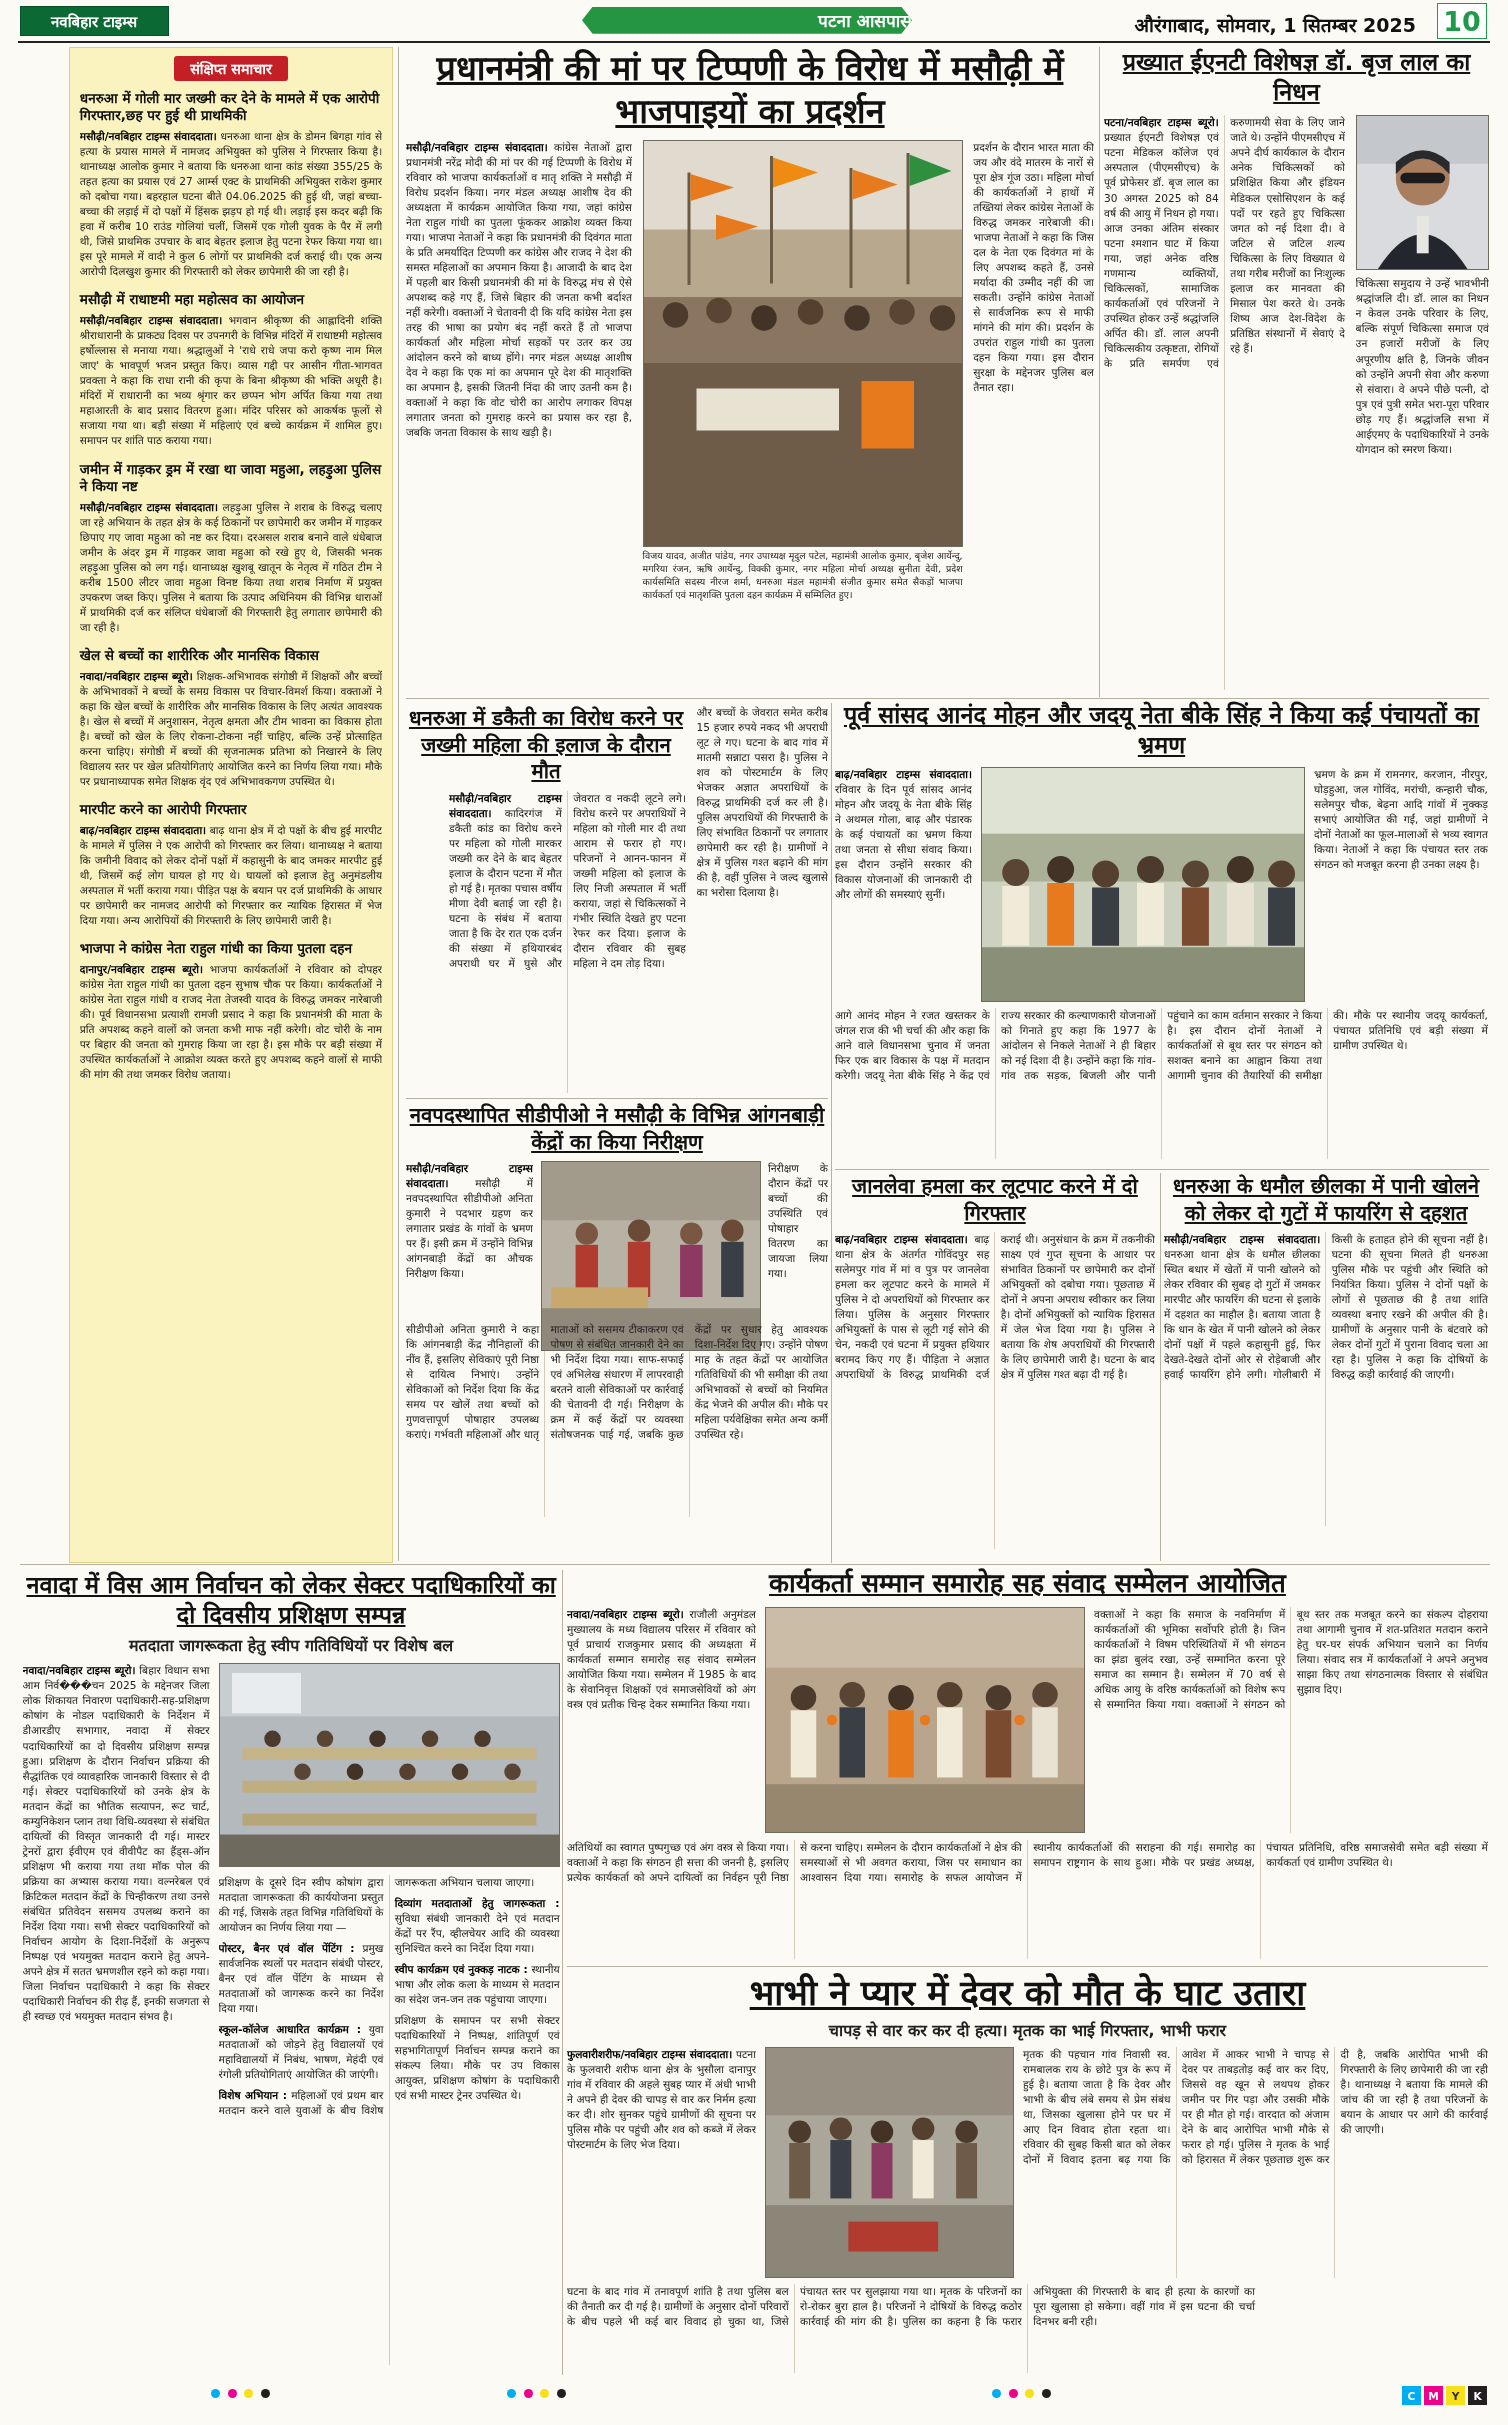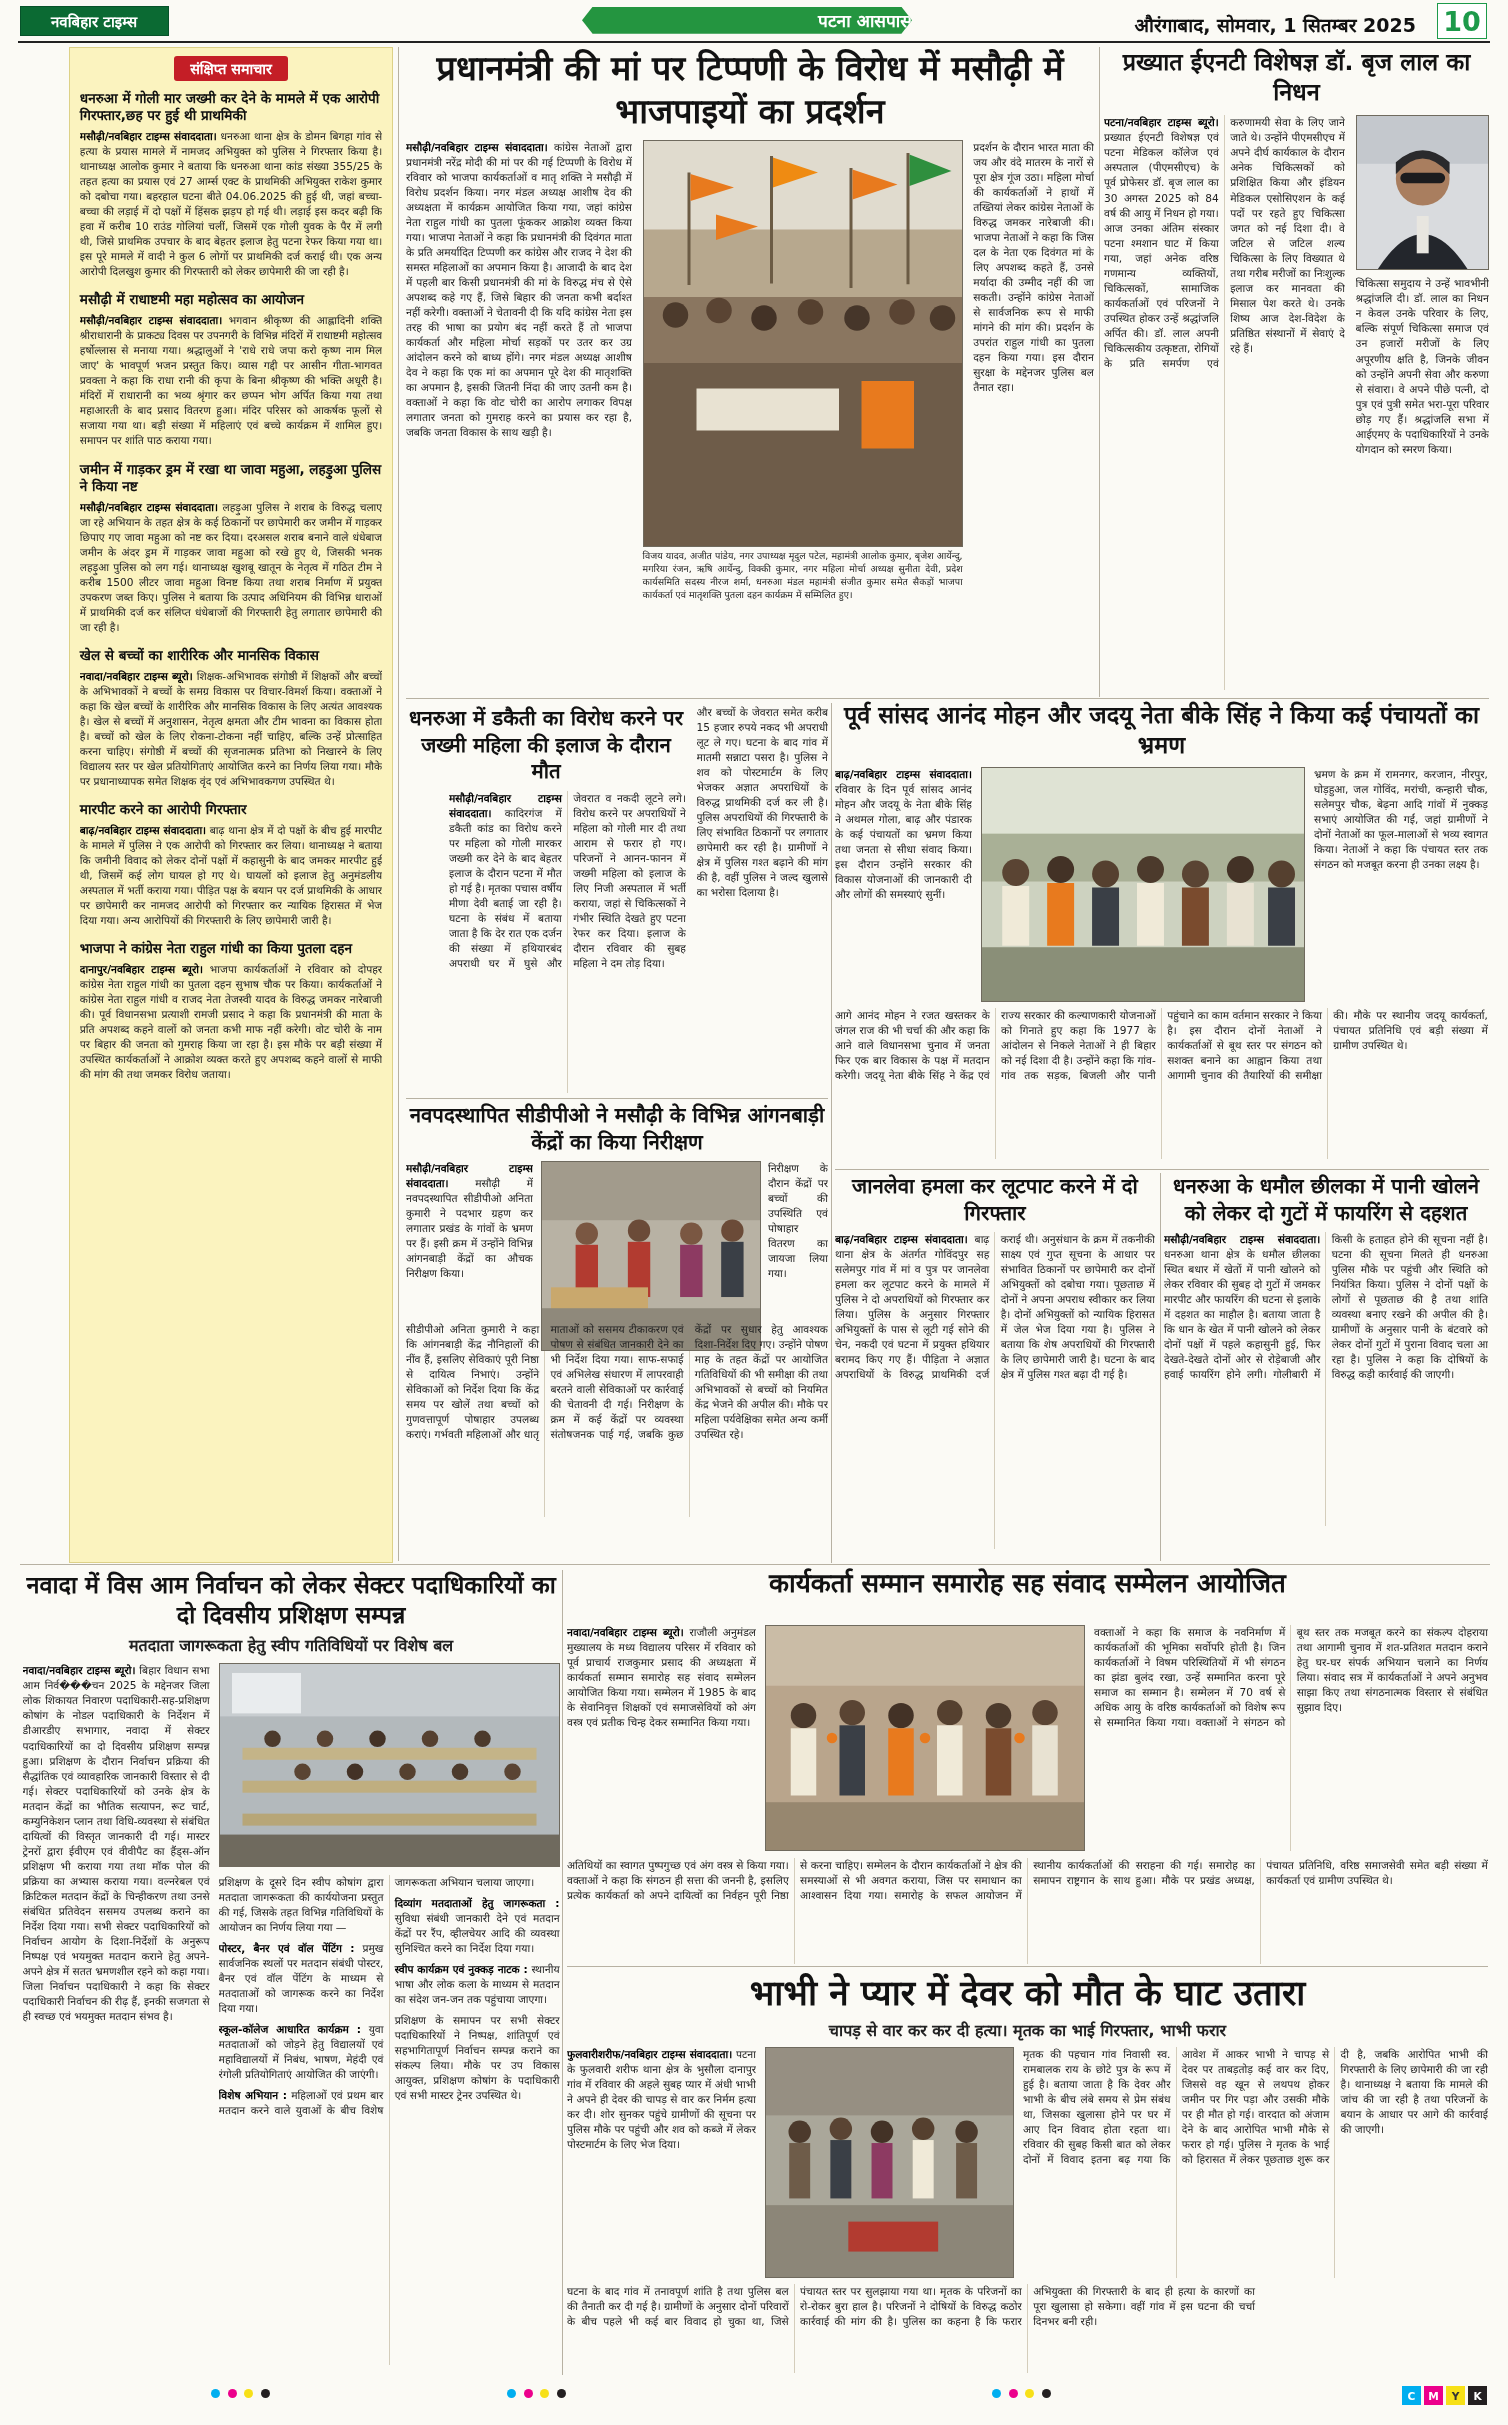--- a/index.html
+++ b/index.html
@@ -14,21 +14,21 @@
     clip-path:polygon(10.6px 0, calc(100% - 10.6px) 0, 100% 50%, calc(100% - 10.6px) 100%, 10.6px 100%, 0 50%);
     color:#fff; font-size:17.3px; font-weight:bold; display:flex; align-items:center; justify-content:flex-end; }
   .mast-date { position:absolute; right:92px; top:12px; font-size:19px; font-weight:bold; color:#111; }
   .mast-page { position:absolute; right:21px; top:3px; width:50px; height:36px; border:1.5px solid #1d9a4a; color:#1d9a4a;
     font-size:27px; font-weight:bold; display:flex; align-items:center; justify-content:center; background:#fff; }
 
   .hl, .vl { position:absolute; background:#b7b1a2; }
 
   
   .story { position:absolute; overflow:hidden; }
-  .hd { font-weight:700; color:#121212; text-align:center; }
+  .hd { font-weight:700; color:#121212; text-align:center;text-decoration:underline; }
   .h-xl { font-size:34px; line-height:1.25; }
   .h-big { font-size:35px; line-height:1.25; }
   .h-lg  { font-size:23.4px; line-height:1.3; }
   .h-md  { font-size:20.4px; line-height:1.3; }
   .subhd { font-size:16px; font-weight:bold; text-align:center; color:#222; margin-top:3px; }
   .btxt { font-size:10.6px; line-height:1.42; text-align:justify; color:#222; overflow:hidden; }
   .dl { font-weight:bold; color:#000; }
   .cols2 { column-count:2; column-gap:11.3px; column-rule:0.8px solid #d4cdbb; }
   .cols3 { column-count:3; column-gap:11.3px; column-rule:0.8px solid #d4cdbb; }
   .cols4 { column-count:4; column-gap:11.3px; column-rule:0.8px solid #d4cdbb; }
@@ -315,21 +315,21 @@
           <p style="margin-top:6px;"><b class="dl">दिव्यांग मतदाताओं हेतु जागरूकता :</b> <span>सुविधा संबंधी जानकारी देने एवं मतदान केंद्रों पर रैंप, व्हीलचेयर आदि की व्यवस्था सुनिश्चित करने का निर्देश दिया गया।</span></p>
           <p style="margin-top:6px;"><b class="dl">स्वीप कार्यक्रम एवं नुक्कड़ नाटक :</b> <span>स्थानीय भाषा और लोक कला के माध्यम से मतदान का संदेश जन-जन तक पहुंचाया जाएगा।</span></p>
           <p style="margin-top:6px;">प्रशिक्षण के समापन पर सभी सेक्टर पदाधिकारियों ने निष्पक्ष, शांतिपूर्ण एवं सहभागितापूर्ण निर्वाचन सम्पन्न कराने का संकल्प लिया। मौके पर उप विकास आयुक्त, प्रशिक्षण कोषांग के पदाधिकारी एवं सभी मास्टर ट्रेनर उपस्थित थे।</p>
         </div>
       </div>
     </div>
   </section>
 
   <section class="story" style="left:567px;top:1567px;width:921px;height:397px;">
     <h2 class="hd" style="font-size:26px;line-height:1.3;">कार्यकर्ता सम्मान समारोह सह संवाद सम्मेलन आयोजित</h2>
-    <div class="row" style="gap:9px;margin-top:24px;height:226px;">
+    <div class="row" style="gap:9px;margin-top:6px;height:226px;">
       <div class="btxt" style="width:189px;height:226px;">
         <b class="dl">नवादा/नवबिहार टाइम्स ब्यूरो।</b>
         <span>राजौली अनुमंडल मुख्यालय के मध्य विद्यालय परिसर में रविवार को पूर्व प्राचार्य राजकुमार प्रसाद की अध्यक्षता में कार्यकर्ता सम्मान समारोह सह संवाद सम्मेलन आयोजित किया गया। सम्मेलन में 1985 के बाद के सेवानिवृत्त शिक्षकों एवं समाजसेवियों को अंग वस्त्र एवं प्रतीक चिन्ह देकर सम्मानित किया गया।</span>
       </div>
       <div class="photo" style="width:320px;height:226px;">
         <svg viewBox="0 0 424 300" preserveAspectRatio="none">
           <rect width="424" height="300" fill="#b9a58c"></rect>
           <rect width="424" height="80" fill="#cabca6"></rect>
           <circle cx="50" cy="120" r="17" fill="#4c3a2c"></circle>
             <rect x="33" y="137" width="34" height="90" fill="#f0ead8"></rect>

